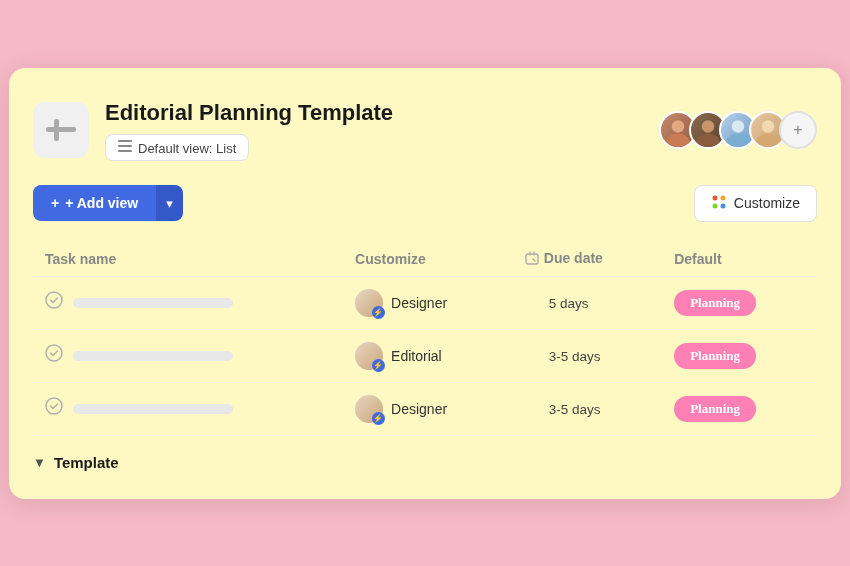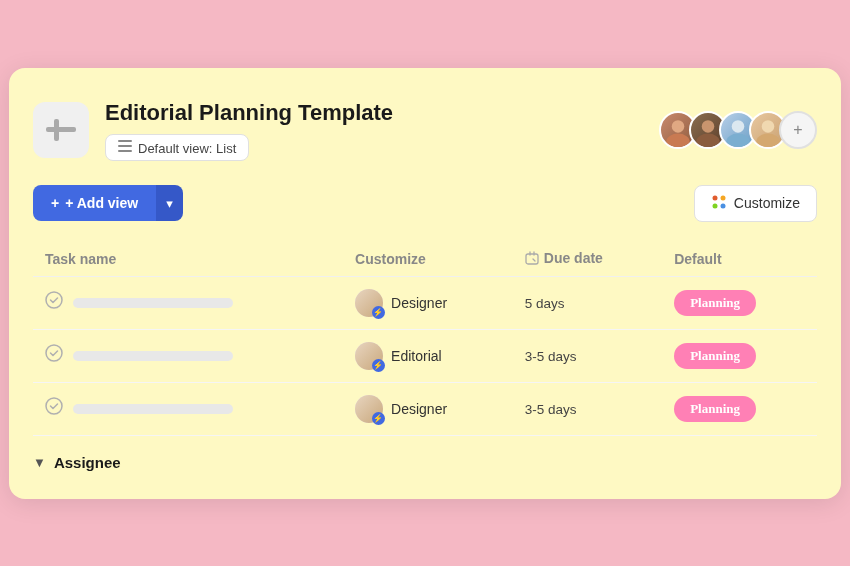--- a/index.html
+++ b/index.html
@@ -227,20 +227,21 @@
       font-weight: 600;
     }
     .status-planning {
       background: #ff80b5;
       color: #fff;
       font-family: Liberation Serif, serif;
     }
     .due-date {
       font-size: 13.5px;
       color: #444;
+      margin-left: 24px;
     }
     
     .reviews-section {
       display: flex;
       align-items: center;
       gap: 8px;
       padding: 18px 0 0;
       font-size: 15px;
       font-weight: 600;
       color: #1a1a1a;
@@ -444,15 +445,15 @@
         </td>
         <td>
           <span class="status-badge status-planning">Planning</span>
         </td>
       </tr>
     </tbody>
   </table>
 
   <div class="reviews-section">
     <span class="chevron-down">▼</span>
-    <span>Assignee</span>
+    <span>Template</span>
   </div>
 </div>
 
 </body></html>

